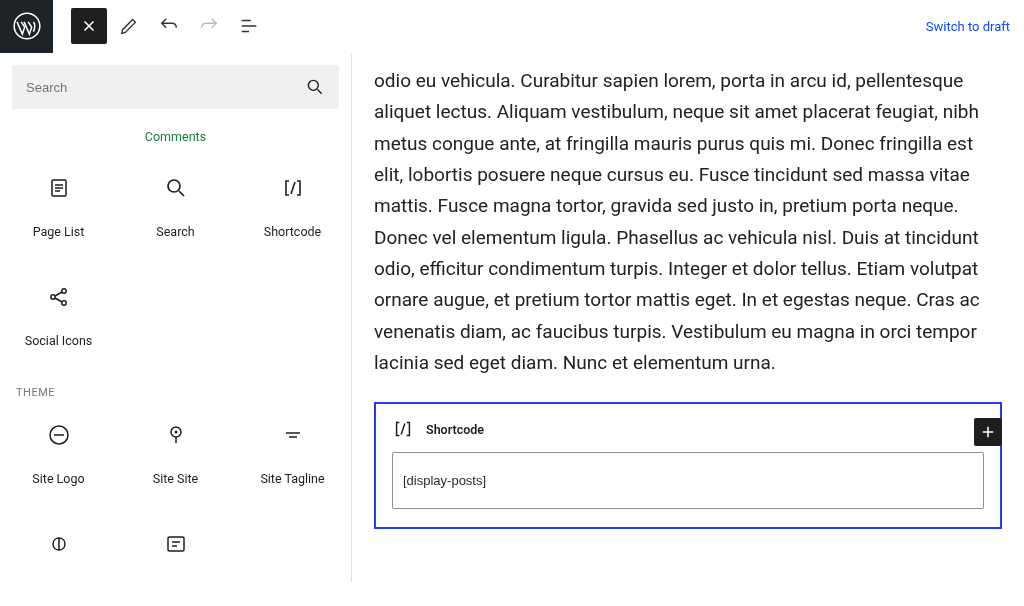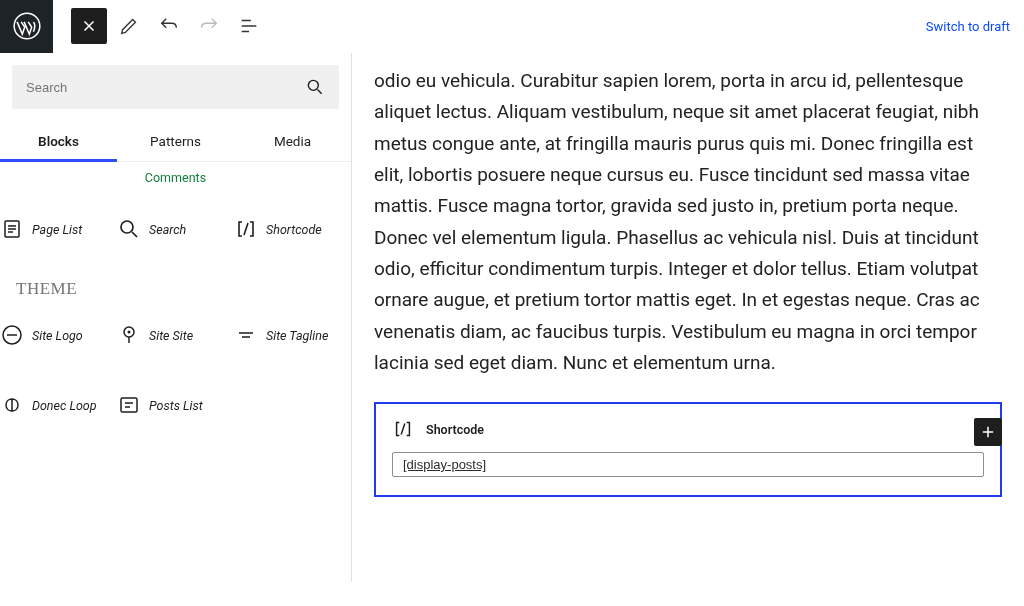--- a/index.html
+++ b/index.html
@@ -18,30 +18,30 @@
   .search-box { background:#f0f0f0; height: 44px; display:flex; align-items:center; padding: 0 14px; border-radius: 2px; }
   .search-box input { flex:1; border:none; background:transparent; outline:none; font-size:13px; color:#6c6c6c; }
   .search-icon { color:#1e1e1e; }
   .tabs { display:flex; border-bottom:1px solid #eee; }
   .tab { flex:1; text-align:center; font-size:13.5px; padding: 12px 0; color:#1e1e1e; cursor:pointer; position:relative; }
   .tab.active { font-weight:600; }
   .tab.active::after { content:""; position:absolute; left:0; right:0; bottom:-1px; height:3px; background:#2f4fff; }
   .block-scroll { flex:1; overflow-y:auto; padding-top: 8px; }
   .block-label-row { text-align:center; font-size:12.5px; color:#15803d; padding-bottom: 14px; }
   .block-grid { display:grid; grid-template-columns: repeat(3, 1fr); }
-  .block-item { display:flex; flex-direction:row; align-items:center; gap:8px; padding: 18px 0 28px 0; cursor:pointer;font-style:italic; }
+  .block-item { display:flex; flex-direction:column; align-items:center; gap:24px; padding: 18px 0 28px 0; cursor:pointer; }
   .block-icon { height: 24px; display:flex; align-items:center; justify-content:center; }
   .block-label { font-size:12.5px; color:#1e1e1e; text-align:center; }
-  .section-title { font-size:17px; color:#757575; padding: 10px 16px 6px; letter-spacing: 0.5px; font-family: Liberation Serif, serif; }
+  .section-title { font-size:11px; color:#757575; padding: 10px 16px 6px; letter-spacing: 0.5px; }
   .editor { flex:1; position:relative; padding: 12px 22px 0 22px; overflow:hidden; }
   .paragraph { font-size:19px; line-height:1.65; color:#222; }
   .shortcode-block { margin-top: 24px; border: 2.5px solid #1f3cf0; padding: 14px 16px 18px 16px; position:relative; }
   .shortcode-head { display:flex; align-items:center; gap:12px; margin-bottom: 12px; }
   .shortcode-head .label { font-size:12.5px; font-weight:600; color:#1e1e1e; }
-  .shortcode-input { width:100%; border:1px solid #8c8f94; padding: 4px 10px; font-size:13px; color:#2c2c2c; background:#fff; border-radius:2px; outline:none;text-decoration:underline; }
+  .shortcode-input { width:100%; border:1px solid #8c8f94; padding: 20px 10px; font-size:13px; color:#2c2c2c; background:#fff; border-radius:2px; outline:none; }
   .add-btn { width:28px; height:28px; background:#1e1e1e; border-radius:2px; display:flex; align-items:center; justify-content:center; position:absolute; right:22px; top: 365px; }
   .footer { height: 24px; border-top: 1px solid #a21caf; display:flex; align-items:center; padding: 0 22px; font-size:12px; color:#444;margin-top:26px; }
   svg { display:block; }
 </style>
 </head>
 <body>
 
 <div class="topbar">
   <div class="wp-logo">
     <svg viewBox="0 0 24 24" fill="none">
@@ -86,25 +86,20 @@
       <div class="search-box">
         <input placeholder="Search" style="">
         <span class="search-icon">
           <svg width="20" height="20" viewBox="0 0 24 24">
               <circle cx="10" cy="10" r="6" stroke="#1e1e1e" stroke-width="1.7" fill="none"></circle>
               <path d="M15 15 L20 20" stroke="#1e1e1e" stroke-width="1.7"></path>
             </svg>
         </span>
       </div>
     </div>
-    <div class="tabs">
-      <div class="tab active">Blocks</div>
-      <div class="tab">Patterns</div>
-      <div class="tab">Media</div>
-    </div>
 
     <div class="block-scroll">
       <div class="block-label-row">Comments</div>
 
       <div class="block-grid">
         <div class="block-item">
           <span class="block-icon">
               <svg width="24" height="24" viewBox="0 0 24 24">
                 <rect x="5" y="4" width="14" height="16" rx="1" stroke="#1e1e1e" stroke-width="1.5" fill="none"></rect>
                 <path d="M8 9 H16 M8 12 H16 M8 15 H13" stroke="#1e1e1e" stroke-width="1.5"></path>
@@ -122,20 +117,31 @@
           <span class="block-label">Search</span>
         </div>
 
         <div class="block-item">
           <span class="block-icon">
               <svg width="24" height="24" viewBox="0 0 24 24">
                 <path d="M8 5 H5 V19 H8 M16 5 H19 V19 H16 M14 6 L10 18" stroke="#1e1e1e" stroke-width="1.6" fill="none"></path>
               </svg>
             </span>
           <span class="block-label">Shortcode</span>
+        </div>
+        <div class="block-item">
+          <span class="block-icon">
+              <svg width="24" height="24" viewBox="0 0 24 24">
+                <circle cx="6" cy="12" r="2.2" stroke="#1e1e1e" stroke-width="1.5" fill="none"></circle>
+                <circle cx="17" cy="6" r="2.2" stroke="#1e1e1e" stroke-width="1.5" fill="none"></circle>
+                <circle cx="17" cy="18" r="2.2" stroke="#1e1e1e" stroke-width="1.5" fill="none"></circle>
+                <path d="M8 11 L15 7 M8 13 L15 17" stroke="#1e1e1e" stroke-width="1.5"></path>
+              </svg>
+            </span>
+          <span class="block-label">Social Icons</span>
         </div>
       </div>
 
       <div class="section-title">THEME</div>
 
       <div class="block-grid">
         <div class="block-item">
           <span class="block-icon">
               <svg width="24" height="24" viewBox="0 0 24 24">
                 <circle cx="12" cy="12" r="9" stroke="#1e1e1e" stroke-width="1.5" fill="none"></circle>

